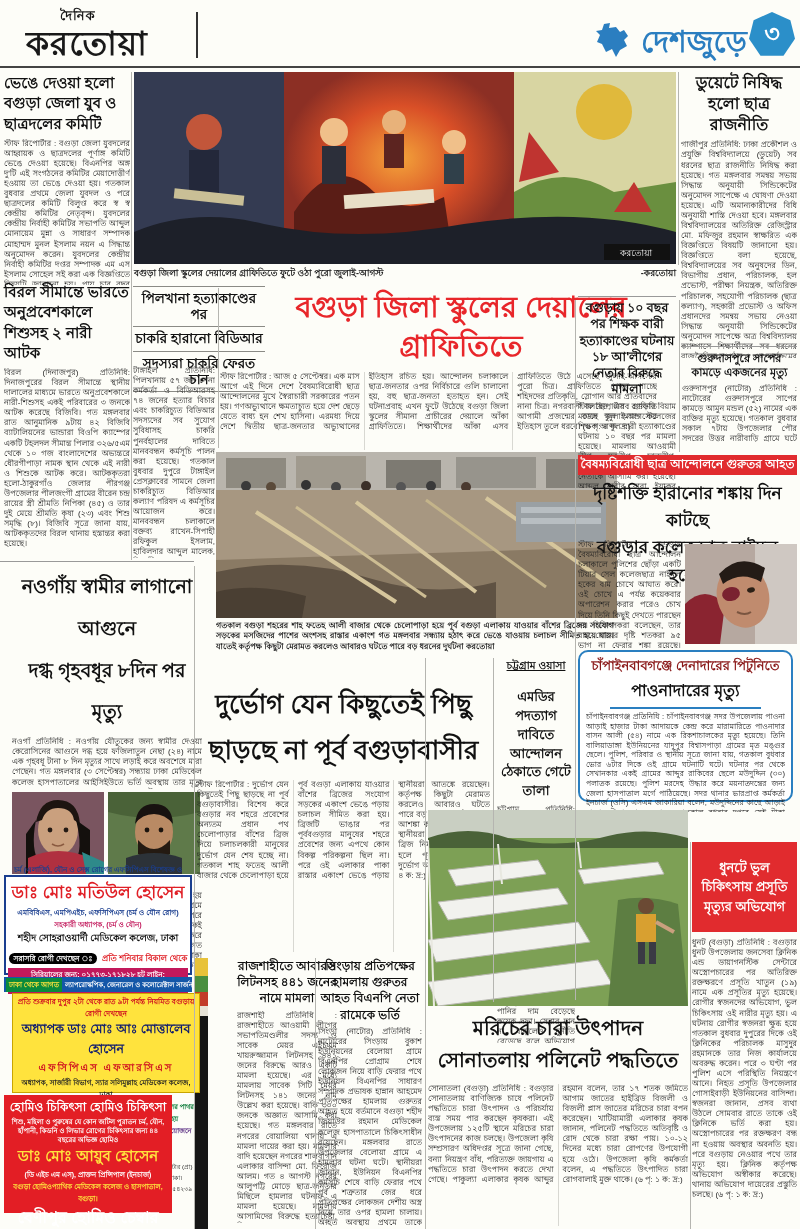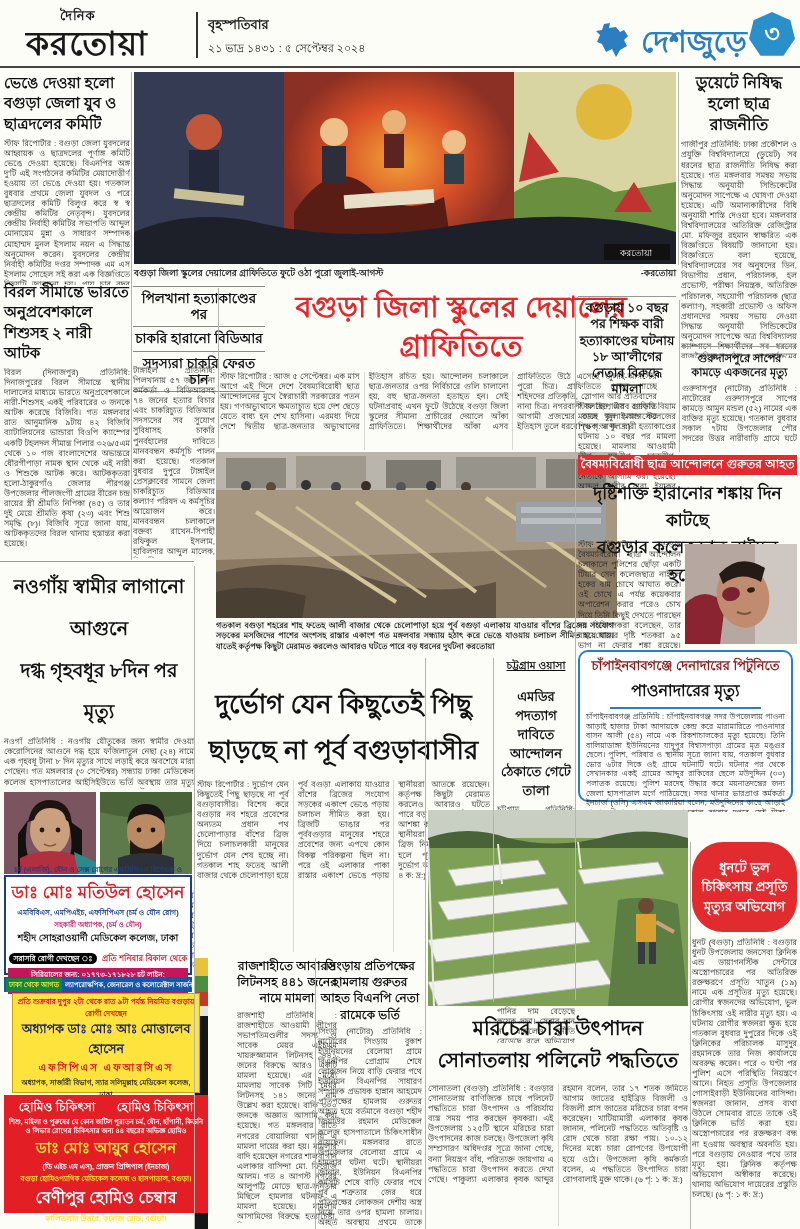--- a/index.html
+++ b/index.html
@@ -24,24 +24,20 @@
 </head>
 <body>
 
 <div id="page">
 
   <div class="abs" style="left:26px;top:6px;width:165px;height:58px;">
     <div style="font-size:13px;font-weight:bold;letter-spacing:1px;margin-left:34px;">দৈনিক</div>
     <div style="font-size:33px;font-weight:bold;line-height:1.0;letter-spacing:1px;">করতোয়া</div>
   </div>
   <div class="abs" style="left:196px;top:12px;width:2px;height:46px;background:#333;"></div>
-  <div class="abs" style="left:208px;top:15px;width:220px;">
-    <div style="font-size:13px;font-weight:bold;">বৃহস্পতিবার</div>
-    <div style="font-size:11px;margin-top:4px;">২১ ভাদ্র ১৪৩১ : ৫ সেপ্টেম্বর ২০২৪</div>
-  </div>
   <div class="abs" style="left:594px;top:22px;width:46px;height:36px;">
     <svg width="46" height="36" viewBox="0 0 46 36">
         <path d="M10 2 L16 1 L15 6 L22 5 L26 10 L30 8 L34 14 L30 18 L33 24 L26 28 L22 35 L18 27 L12 30 L8 22 L3 20 L6 13 L2 9 L8 8 Z" fill="#2b7ec0"></path>
       </svg>
   </div>
   <div class="abs" style="left:641px;top:18px;font-size:30px;font-weight:bold;color:#2b7ec0;">দেশজুড়ে</div>
   <div class="abs" style="left:749px;top:12px;width:46px;height:46px;">
     <div style="width:46px;height:46px;background:#2b8fc9;clip-path:polygon(50% 0%,90% 18%,100% 58%,75% 95%,25% 95%,0% 58%,10% 18%);display:flex;align-items:center;justify-content:center;">
       <span style="color:#fff;font-size:24px;font-weight:bold;">৩</span>
     </div>
@@ -180,21 +176,21 @@
     <div class="body-text" style="height:108px;">স্টাফ রিপোর্টার : বগুড়ায় বৈষম্যবিরোধী ছাত্র আন্দোলন চলাকালে পুলিশের ছোঁড়া একটি টিয়ার সেল কলেজছাত্র নাইমুল হকের বাম চোখে আঘাত করে। ওই চোখে এ পর্যন্ত কয়েকবার অপারেশন করার পরেও চোখ দিয়ে তিনি কিছুই দেখতে পারছেন না। চিকিৎসকরা বলেছেন, তার বাম চোখের দৃষ্টি শতকরা ৯৫ ভাগ না ফেরার শঙ্কা রয়েছে। অপারেশনের অপেক্ষায় থাকা নাইমুল হক জানান, এ অপারেশন করা না হলে তার বাম চোখের দৃষ্টি ফিরে পাওয়া যাবে না। এই দুশ্চিন্তা নিয়েই দিন কাটছে তার। বৈষম্যবিরোধী ছাত্র আন্দোলনে গিয়ে পুলিশের টিয়ার সেলের আঘাত (৬ পৃ: ৪ ক: দ্র:)</div>
   </div>
 
   <div class="abs" style="left:578px;top:650px;width:215px;height:152px;border:2px solid #2a7fc0;border-radius:10px;padding:4px 6px;box-sizing:border-box;background:#fff;">
     <div class="hl center" style="font-size:13px;color:#8b1a1a;">চাঁপাইনবাবগঞ্জে দেনাদারের পিটুনিতে</div>
     <div class="hl center" style="font-size:16px;border-bottom:2px solid #2a7fc0;display:block;padding-bottom:2px;margin:1px 24px 3px 24px;">পাওনাদারের মৃত্যু</div>
     <div class="body-text" style="font-size:7.6px;height:100px;">চাঁপাইনবাবগঞ্জ প্রতিনিধি : চাঁপাইনবাবগঞ্জ সদর উপজেলায় পাওনা আড়াই হাজার টাকা আদায়কে কেন্দ্র করে মারামারিতে পাওনাদার বাসন আলী (৫৪) নামে এক রিকশাচালকের মৃত্যু হয়েছে। তিনি বালিয়াডাঙ্গা ইউনিয়নের যাদুপুর বিশ্বাসপাড়া গ্রামের মৃত মঙ্গুর ছেলে। পুলিশ, পরিবার ও স্থানীয় সূত্রে জানা যায়, গতকাল বুধবার ভোর ৬টার দিকে ওই গ্রামে ঘটনাটি ঘটে। ঘটনার পর থেকে সেখানকার একই গ্রামের আব্দুর রাকিবের ছেলে মউদুদ্দিন (৩০) পলাতক রয়েছে। পুলিশ মরদেহ উদ্ধার করে ময়নাতদন্তের জন্য জেলা হাসপাতাল মর্গে পাঠিয়েছে। সদর থানার ভারপ্রাপ্ত কর্মকর্তা ইনচার্জ (ওসি) এসএম জাকারিয়া বলেন, মউদুদ্দিনের কাছে আড়াই হাজার টাকা পেতেন বাসন। গতকাল বুধবার দুপুরে সেই টাকা চাওয়াকে কেন্দ্র করে দু'জনের মধ্যে বিবাদ ও মারামারি হয়। এক পর্যায়ে বাসন আলীর মৃত্যু হয়।</div>
   </div>
 
   <div class="abs rule" style="left:0;top:561px;width:194px;height:1px;background:#999;"></div>
-  <div class="abs" style="left:4px;top:566px;width:190px;">
+  <div class="abs" style="left:12px;top:566px;width:190px;">
     <div class="hl center" style="font-size:19px;line-height:2.2;">
       <div>নওগাঁয় স্বামীর লাগানো আগুনে</div>
       <div>দগ্ধ গৃহবধূর ৮দিন পর মৃত্যু</div>
     </div>
     <div class="body-text" style="height:52px;margin-top:4px;">নওগাঁ প্রতিনিধি : নওগাঁয় যৌতুকের জন্য স্বামীর দেওয়া কেরোসিনের আগুনে দগ্ধ হয়ে ফজিলাতুন নেছা (২৪) নামে এক গৃহবধূ টানা ৮ দিন মৃত্যুর সাথে লড়াই করে অবশেষে মারা গেছেন। গত মঙ্গলবার (৩ সেপ্টেম্বর) সন্ধ্যায় ঢাকা মেডিকেল কলেজ হাসপাতালের আইসিইউতে ভর্তি অবস্থায় তার মৃত্যু হয়। এর আগে গত মঙ্গলবার (২৭ আগস্ট) সকালে সদর উপজেলার ভবানীপুর মধ্যপাড়া গ্রামে এই ঘটনা ঘটে।</div>
     <div style="display:flex;gap:4px;margin-top:3px;">
       <div class="photo" style="width:92px;height:82px;">
         <svg width="92" height="82" viewBox="0 0 92 82">
           <rect width="92" height="82" fill="#7a5560"></rect>
           <ellipse cx="46" cy="38" rx="20" ry="25" fill="#caa07e"></ellipse>
@@ -276,21 +272,21 @@
       <path d="M70 34 l4 40" stroke="#e8e8e0" stroke-width="2"></path>
       <path d="M150 32 l3 26" stroke="#e8e8e0" stroke-width="2"></path>
     </svg>
   </div>
   <div class="abs hl center" style="left:428px;top:1012px;width:260px;font-size:20px;line-height:1.6;">
     <div>মরিচের চারা উৎপাদন</div>
     <div>সোনাতলায় পলিনেট পদ্ধতিতে</div>
   </div>
   <div class="abs body-text cols2" style="left:428px;top:1084px;width:260px;height:142px;">সোনাতলা (বগুড়া) প্রতিনিধি : বগুড়ার সোনাতলায় বাণিজ্যিক চাষে পলিনেট পদ্ধতিতে চারা উৎপাদন ও পরিচর্যায় ব্যস্ত সময় পার করছেন কৃষকরা। এই উপজেলায় ১২৫টি স্থানে মরিচের চারা উৎপাদনের কাজ চলছে। উপজেলা কৃষি সম্প্রসারণ অধিদপ্তর সূত্রে জানা গেছে, বন্যা নিয়ন্ত্রণ বাঁধ, পরিত্যক্ত জায়গায় এ পদ্ধতিতে চারা উৎপাদন করতে দেখা গেছে। পাকুল্যা এলাকার কৃষক আব্দুর রহমান বলেন, তার ১৭ শতক জমিতে আগাম জাতের হাইব্রিড বিজলী ও বিজলী প্লাস জাতের মরিচের চারা বপন করেছেন। খাটিয়ামারী এলাকার কৃষক জানান, পলিনেট পদ্ধতিতে অতিবৃষ্টি ও রোদ থেকে চারা রক্ষা পায়। ১০-১২ দিনের মধ্যে চারা রোপণের উপযোগী হয়ে ওঠে। উপজেলা কৃষি কর্মকর্তা বলেন, এ পদ্ধতিতে উৎপাদিত চারা রোগবালাই মুক্ত থাকে। (৬ পৃ: ১ ক: দ্র:)</div>
 
-  <div class="abs" style="left:692px;top:842px;width:105px;height:90px;background:#e12b2e;display:flex;align-items:center;justify-content:center;padding:4px;box-sizing:border-box;border-radius:31px;">
+  <div class="abs" style="left:692px;top:842px;width:105px;height:90px;background:#e12b2e;display:flex;align-items:center;justify-content:center;padding:4px;box-sizing:border-box;">
     <div style="color:#fff;font-weight:bold;font-size:13px;line-height:1.5;text-align:center;">ধুনটে ভুল চিকিৎসায় প্রসূতি মৃত্যুর অভিযোগ</div>
   </div>
   <div class="abs body-text" style="left:692px;top:938px;width:105px;height:288px;">ধুনট (বগুড়া) প্রতিনিধি : বগুড়ার ধুনট উপজেলায় জনসেবা ক্লিনিক এন্ড ডায়াগনস্টিক সেন্টারে অস্ত্রোপচারের পর অতিরিক্ত রক্তক্ষরণে প্রসূতি খাতুন (১৯) নামে এক প্রসূতির মৃত্যু হয়েছে। রোগীর স্বজনদের অভিযোগ, ভুল চিকিৎসায় ওই নারীর মৃত্যু হয়। এ ঘটনায় রোগীর স্বজনরা ক্ষুব্ধ হয়ে গতকাল বুধবার দুপুরের দিকে ওই ক্লিনিকের পরিচালক মাসুদুর রহমানকে তার নিজ কার্যালয়ে অবরুদ্ধ করেন। পরে ৩ ঘণ্টা পর পুলিশ এসে পরিস্থিতি নিয়ন্ত্রণে আনে। নিহত প্রসূতি উপজেলার গোসাইবাড়ী ইউনিয়নের বাসিন্দা। স্বজনরা জানান, প্রসব ব্যথা উঠলে সোমবার রাতে তাকে ওই ক্লিনিকে ভর্তি করা হয়। অস্ত্রোপচারের পর রক্তক্ষরণ বন্ধ না হওয়ায় অবস্থার অবনতি হয়। পরে বগুড়ায় নেওয়ার পথে তার মৃত্যু হয়। ক্লিনিক কর্তৃপক্ষ অভিযোগ অস্বীকার করেছে। থানায় অভিযোগ দায়েরের প্রস্তুতি চলছে। (৬ পৃ: ১ ক: দ্র:)</div>
 
   <div class="abs center" style="left:4px;top:864px;width:188px;font-size:7.2px;font-weight:bold;color:#1a3e8f;">চর্ম (এলার্জি), যৌন ও সেক্স রোগের এফসিপিএস বিশেষজ্ঞ ও কনসালটেন্ট</div>
   <div class="abs center" style="left:4px;top:875px;width:188px;height:100px;border:2px solid #1a3e8f;box-sizing:border-box;background:#fff;padding:2px;">
     <div style="font-size:17px;font-weight:bold;color:#e01f26;">ডাঃ মোঃ মতিউল হোসেন</div>
     <div style="font-size:7.4px;font-weight:bold;color:#1a3e8f;">এমবিবিএস, এমপিএইচ, এফসিপিএস (চর্ম ও যৌন রোগ)</div>
     <div style="font-size:7.2px;color:#c2185b;font-weight:bold;">সহকারী অধ্যাপক, (চর্ম ও যৌন)</div>
     <div style="font-size:9.5px;font-weight:bold;color:#111;">শহীদ সোহরাওয়ার্দী মেডিকেল কলেজ, ঢাকা</div>
@@ -320,21 +316,21 @@
         <div style="font-size:7.2px;font-weight:bold;color:#d01020;text-align:center;">বগুড়া চেম্বার:</div>
         <div style="font-size:6.2px;color:#222;">ডক্টরস ক্লিনিক ইউনিট-২, ঠনঠনিয়া বাসস্ট্যান্ড, বগুড়া। সিরিয়াল (আজাদ): ০১৭২০-৩৬৪৬৮১, ০১৭৬-১০৭৬৬</div>
       </div>
       <div style="flex:1;">
         <div style="font-size:7.2px;font-weight:bold;color:#d01020;text-align:center;">ঢাকা চেম্বার:</div>
         <div style="font-size:6.2px;color:#222;">কমফোর্ট ডায়াগনস্টিক সেন্টার (প্রা) লি: ১৬৫/বি, গ্রীন রোড, ঢাকা। সিরিয়ালের জন্য: ০১৩৪২৫৪২৩৯</div>
       </div>
     </div>
   </div>
 
-  <div class="abs center" style="left:4px;top:1095px;width:204px;height:118px;background:#e31e25;box-sizing:border-box;padding:3px 4px;">
+  <div class="abs center" style="left:4px;top:1095px;width:168px;height:118px;background:#e31e25;box-sizing:border-box;padding:3px 4px;">
     <div style="display:flex;justify-content:space-around;color:#fff;font-size:12px;font-weight:bold;">
       <span>হোমিও চিকিৎসা</span>
       <span>হোমিও চিকিৎসা</span>
     </div>
     <div style="font-size:6.8px;color:#fff;font-weight:bold;line-height:1.3;">শিশু, মহিলা ও পুরুষের যে কোন জটিল পুরাতন চর্ম, যৌন, হাঁপানী, কিডনি ও লিভার রোগের চিকিৎসার জন্য ৪৪ বছরের অভিজ্ঞ হোমিও</div>
     <div style="font-size:15px;font-weight:bold;color:#ffe33d;">ডাঃ মোঃ আয়ুব হোসেন</div>
     <div style="font-size:7px;color:#fff;font-weight:bold;">(ডি এইচ এম এস), প্রাক্তন প্রিন্সিপাল (ইনচার্জ)</div>
     <div style="font-size:7px;color:#ffe33d;font-weight:bold;">বগুড়া হোমিওপ্যাথিক মেডিকেল কলেজ ও হাসপাতাল, বগুড়া।</div>
     <div style="font-size:16px;font-weight:bold;color:#fff;">বেণীপুর হোমিও চেম্বার</div>
     <div style="font-size:7.6px;color:#ffe33d;font-weight:bold;">কালিতলার উত্তরে, কলেজ রোড, বগুড়া।</div>

